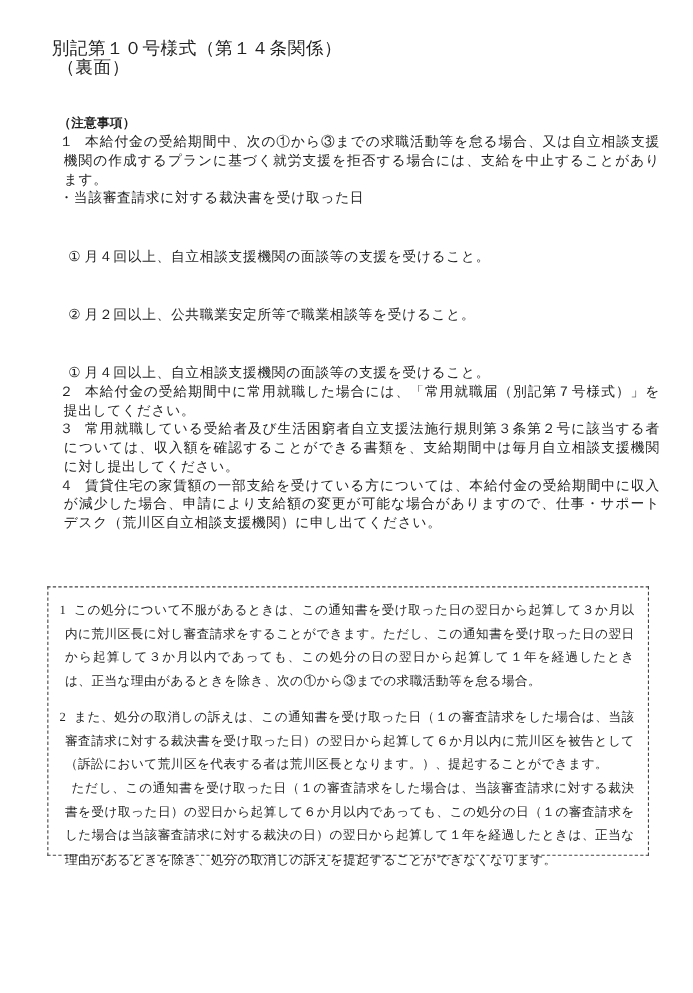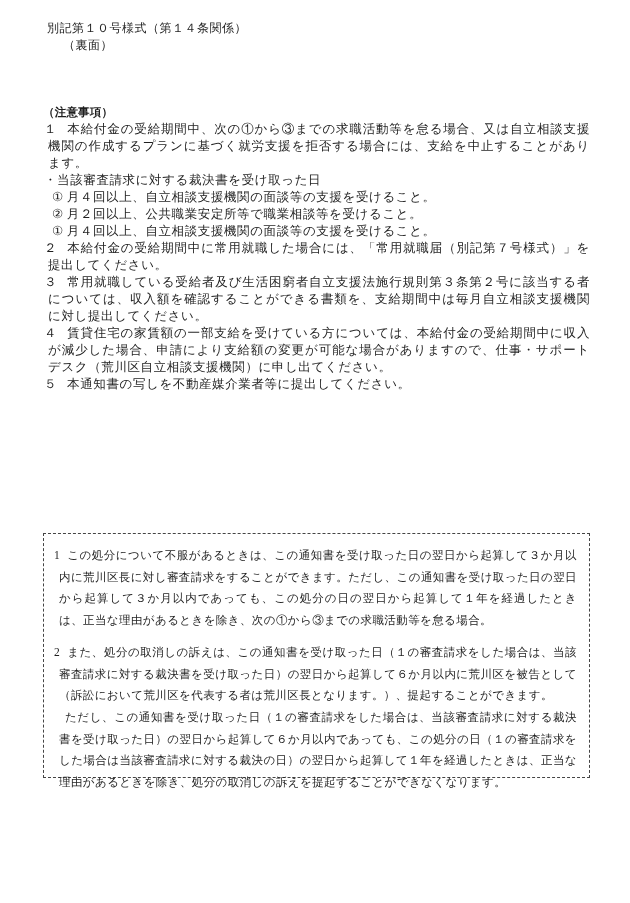--- a/index.html
+++ b/index.html
@@ -11,31 +11,31 @@
     position: relative;
     width: 630px;
     height: 903px;
     background: #ffffff;
     color: #1f1f1f;
     overflow: hidden;
   }
   .header {
     position: absolute;
     left: 47px;
-    top: 20px;
-    font-size: 12px;
+    top: 36px;
+    font-size: 16px;
     line-height: 17px;
     letter-spacing: 0.5px;
     white-space: nowrap;
   }
-  .side-label { margin-left: 16px; }
+  .side-label { margin-left: 5px; }
 
   .notes {
     position: absolute;
-    left: 43px;
+    left: 53px;
     top: 104px;
     width: 547px;
   }
   .notes-title {
     font-size: 11.5px;
     font-weight: bold;
     line-height: 17px;
     letter-spacing: 0.2px;
   }
   .note-item {
@@ -46,20 +46,21 @@
   }
   .note-item.num,
   .note-item.bullet {
     padding-left: 5px;
     text-indent: -4px;
   }
   .note-item.circ {
     margin-left: 9px;
     padding-left: 9px;
     text-indent: -9px;
+    margin-top: 36px;
   }
   .note-item.num .marker { margin-right: 10px; }
   .note-item.bullet .marker { margin-right: 0; }
   .note-item.circ .marker { margin-right: 3px; }
 
   .appeal-box {
     position: absolute;
     left: 43px;
     top: 533px;
     width: 547px;
@@ -107,21 +108,20 @@
     <div class="note-item circ"><span class="marker">①</span><span>月４回以上、自立相談支援機関の面談等の支援を受けること。</span></div>
 
 
 
     <div class="note-item num"><span class="marker">２</span><span>本給付金の受給期間中に常用就職した場合には、「常用就職届（別記第７号様式）」を提出してください。</span></div>
 
     <div class="note-item num"><span class="marker">３</span><span>常用就職している受給者及び生活困窮者自立支援法施行規則第３条第２号に該当する者については、収入額を確認することができる書類を、支給期間中は毎月自立相談支援機関に対し提出してください。</span></div>
 
     <div class="note-item num"><span class="marker">４</span><span>賃貸住宅の家賃額の一部支給を受けている方については、本給付金の受給期間中に収入が減少した場合、申請により支給額の変更が可能な場合がありますので、仕事・サポートデスク（荒川区自立相談支援機関）に申し出てください。</span></div>
 
-    <div class="note-item num"><span class="marker">５</span><span>本通知書の写しを不動産媒介業者等に提出してください。</span></div>
   </div>
 
   <div class="appeal-box">
     <div class="appeal-item">
       <p class="ap"><span class="marker">1</span><span>この処分について不服があるときは、この通知書を受け取った日の翌日から起算して３か月以内に荒川区長に対し審査請求をすることができます。ただし、この通知書を受け取った日の翌日から起算して３か月以内であっても、この処分の日の翌日から起算して１年を経過したときは、正当な理由があるときを除き、次の①から③までの求職活動等を怠る場合。</span></p>
     </div>
     <div class="appeal-item">
       <p class="ap"><span class="marker">2</span><span>また、処分の取消しの訴えは、この通知書を受け取った日（１の審査請求をした場合は、当該審査請求に対する裁決書を受け取った日）の翌日から起算して６か月以内に荒川区を被告として（訴訟において荒川区を代表する者は荒川区長となります。）、提起することができます。</span></p>
       <p class="ap ap-indent"><span>ただし、この通知書を受け取った日（１の審査請求をした場合は、当該審査請求に対する裁決書を受け取った日）の翌日から起算して６か月以内であっても、この処分の日（１の審査請求をした場合は当該審査請求に対する裁決の日）の翌日から起算して１年を経過したときは、正当な理由があるときを除き、処分の取消しの訴えを提起することができなくなります。</span></p>
     </div>

